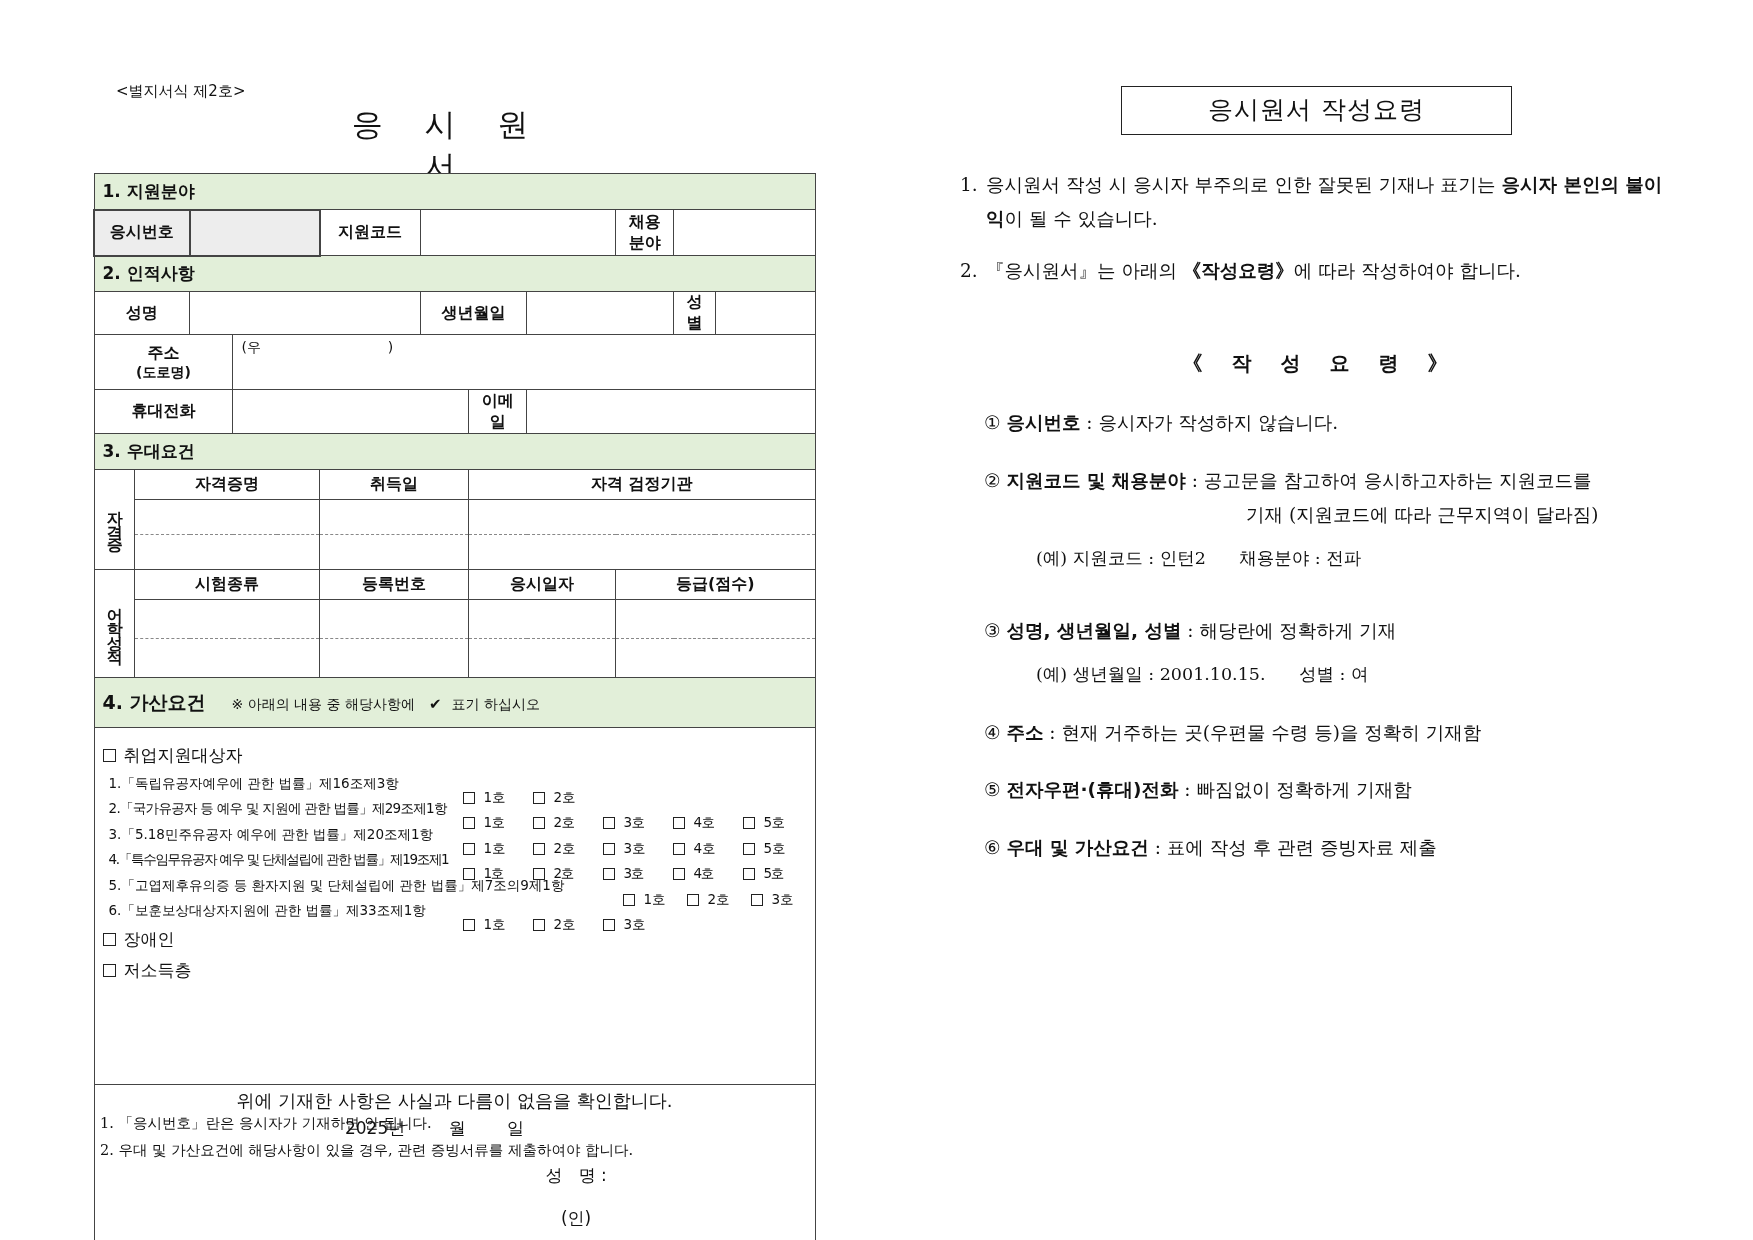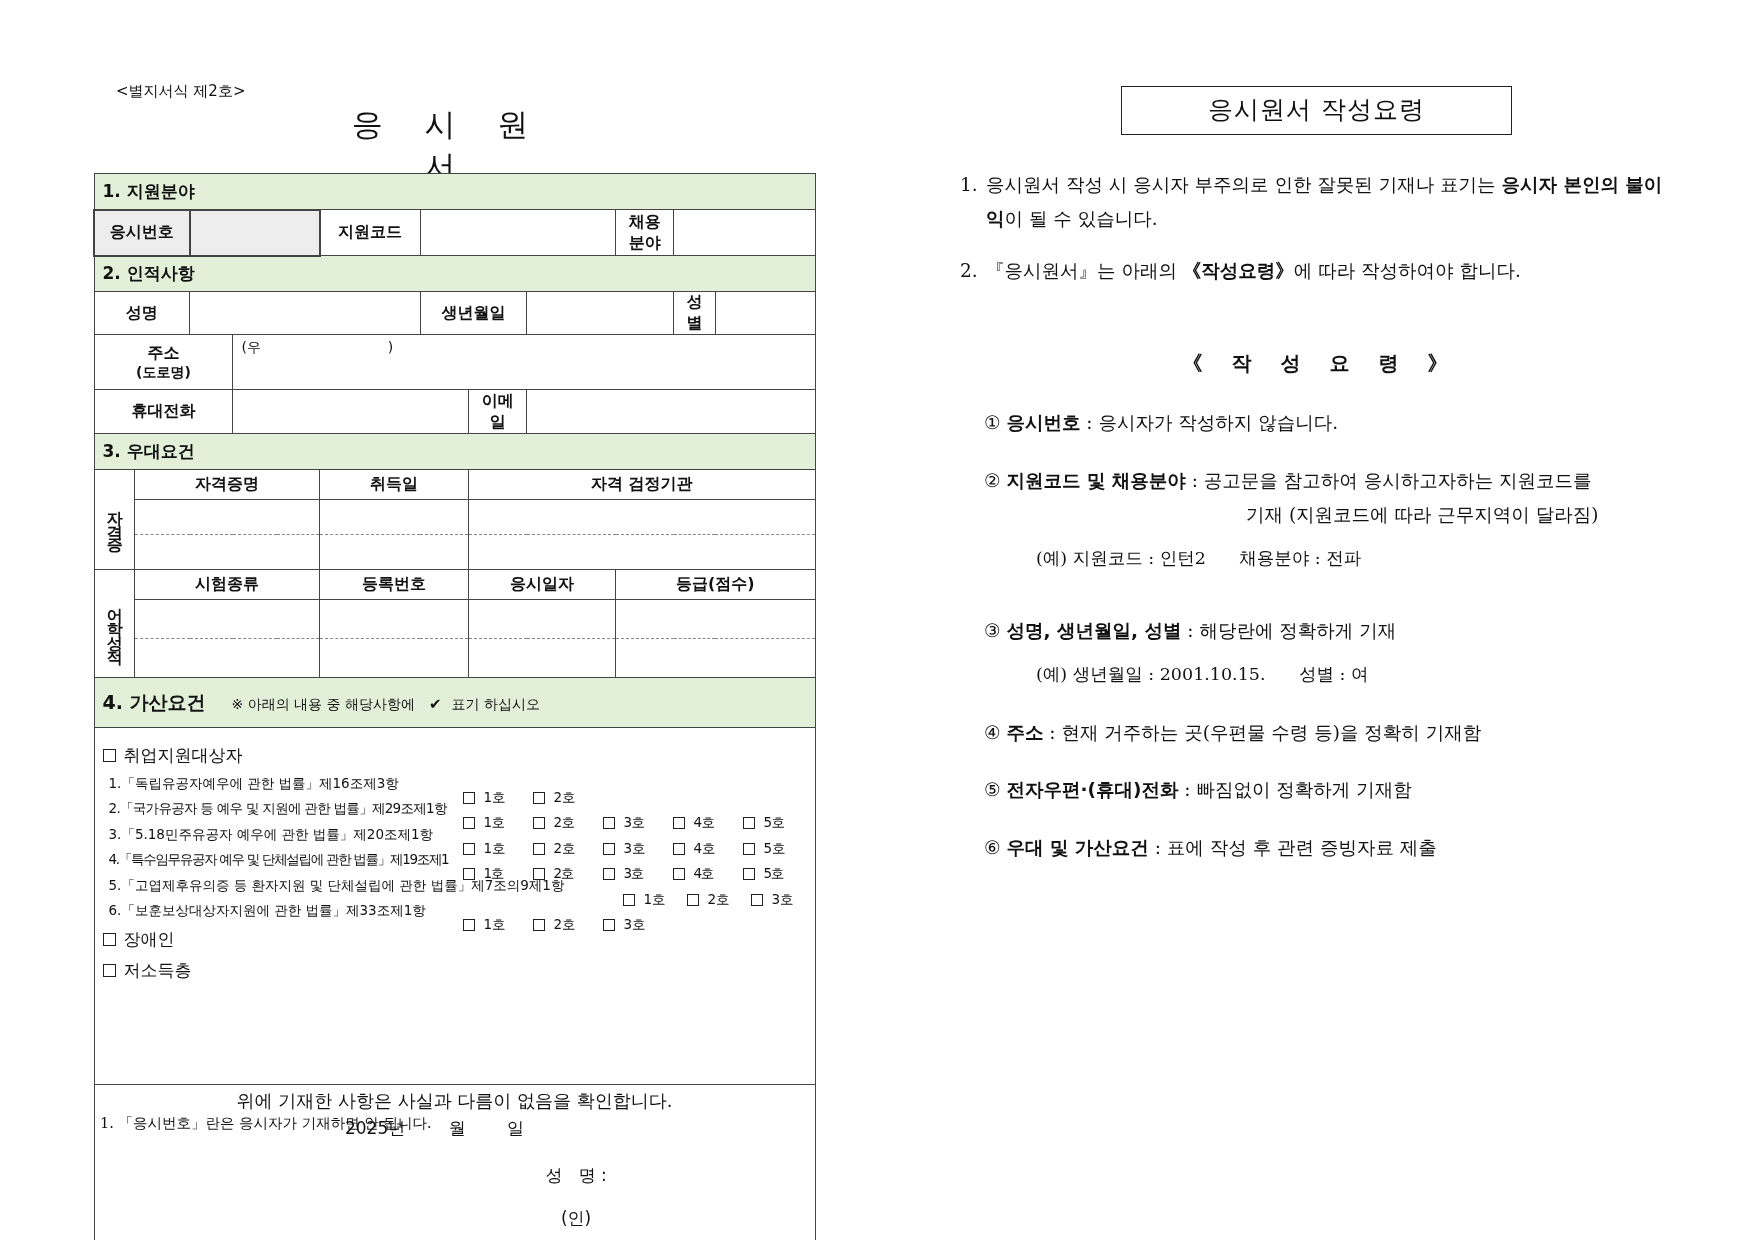--- a/index.html
+++ b/index.html
@@ -289,20 +289,21 @@
         <span style="display:inline-block;width:100px"></span>
         <span>(인)</span>
       </div>
     </td>
   </tr>
 </tbody>
   </table>
 
 <div class="abs notes">
   <div>1. 「응시번호」란은 응시자가 기재하면 안 됩니다.</div>
+  <div>2. 우대 및 가산요건에 해당사항이 있을 경우, 관련 증빙서류를 제출하여야 합니다.</div>
 </div>
 
 <div class="abs guide-title">응시원서 작성요령</div>
 
 <div class="abs rt intro" style="top:168px">
   <div style="display:flex">
     <span style="width:26px">1.</span>
     <span style="flex:1"><span>응시원서 작성 시 응시자 부주의로 인한 잘못된 기재나 표기는 </span><b>응시자 본인의 불이익</b><span>이 될 수 있습니다.</span></span>
   </div>
 </div>

